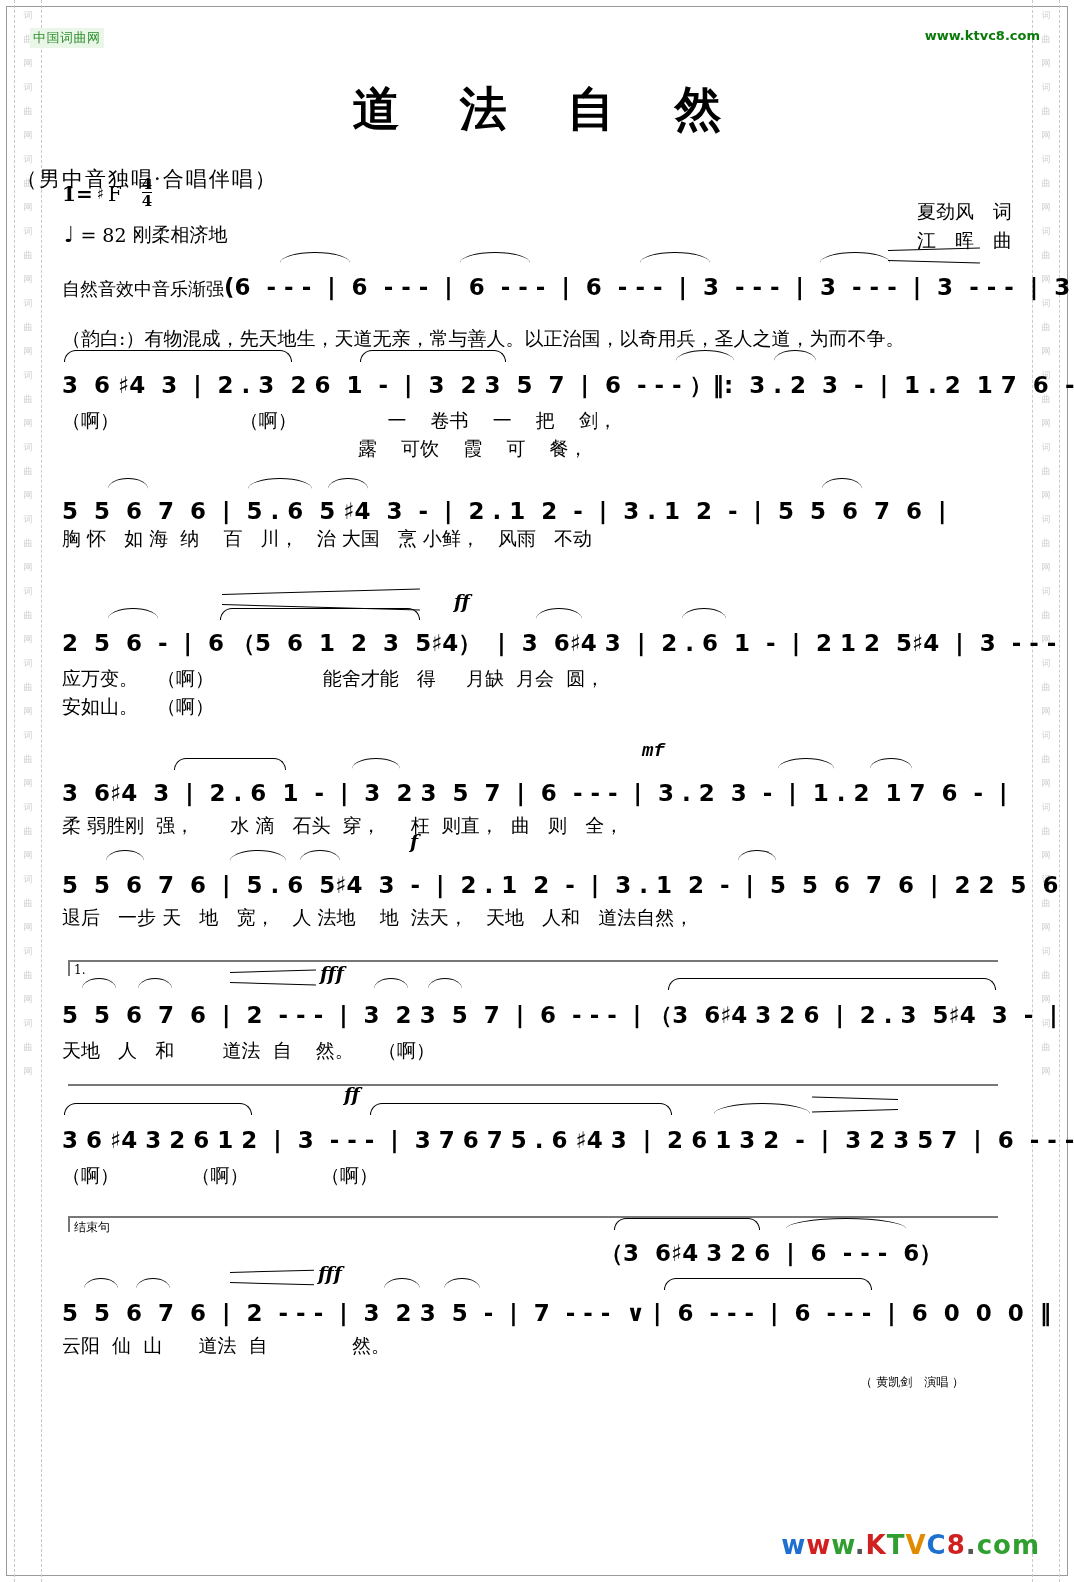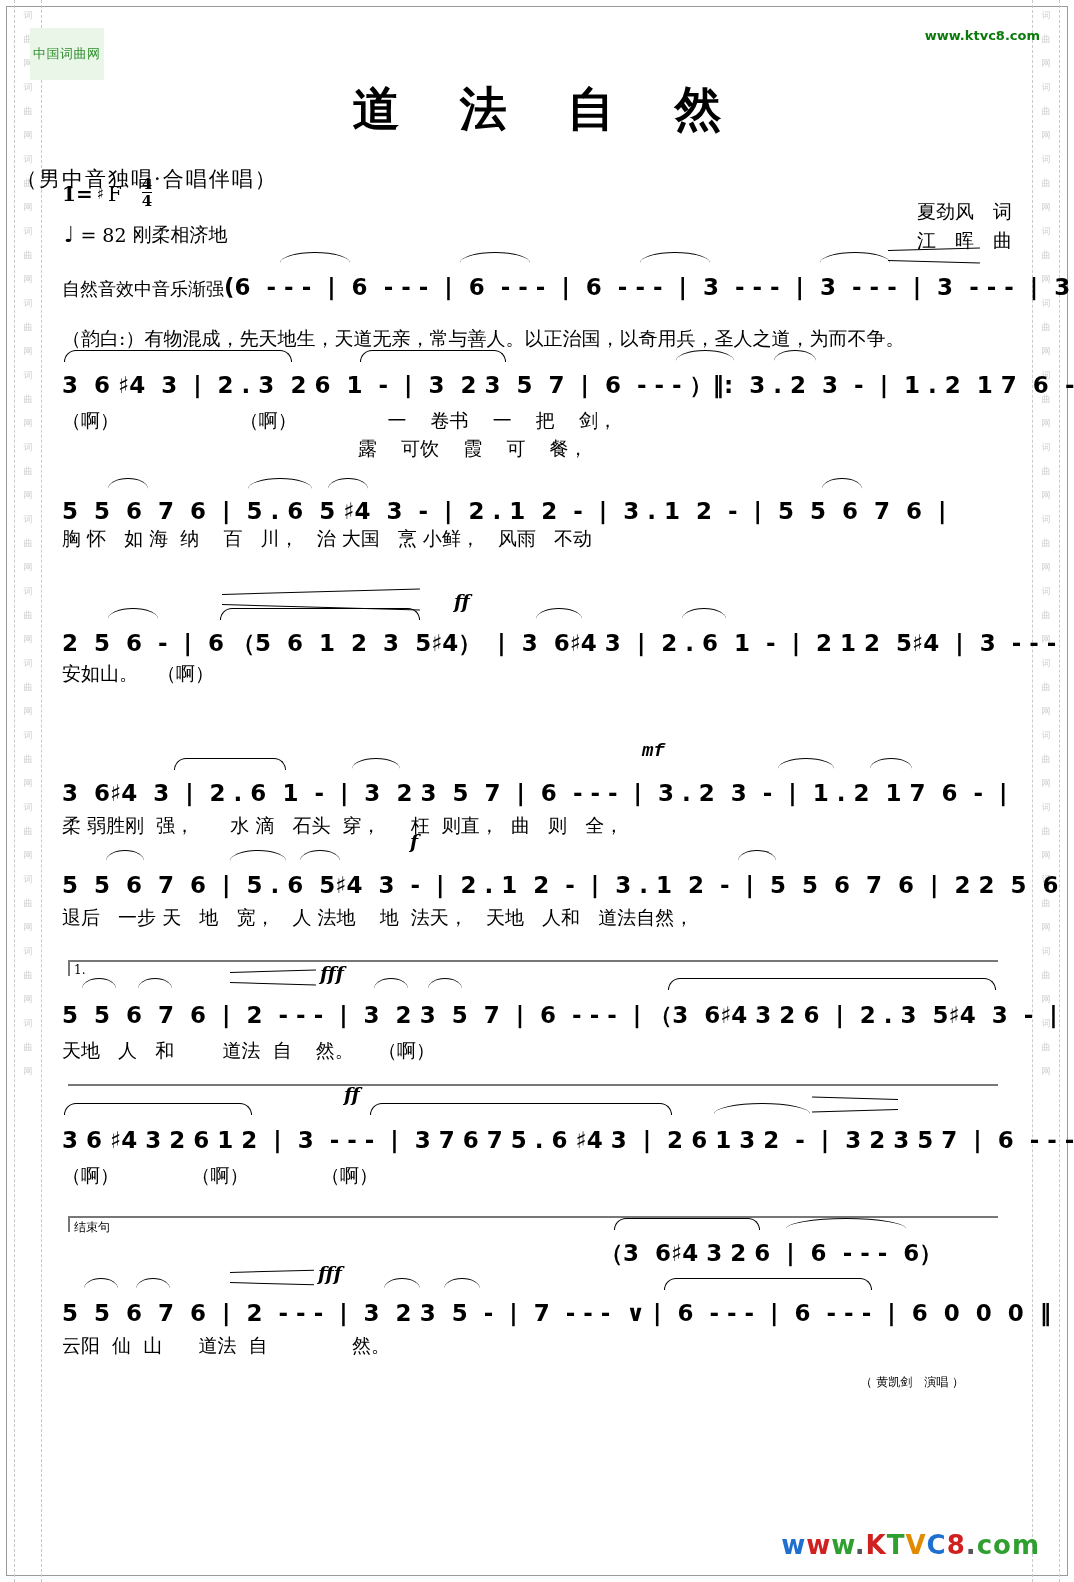--- a/index.html
+++ b/index.html
@@ -28,21 +28,21 @@
     display:block; text-align:center; color:#cfcfcf;
     font-size:9px; line-height:18px; font-family:"DejaVu Sans", sans-serif;
     margin-top:6px;
   }
 
   
   .site-logo {
     position:absolute; left:30px; top:28px;
     font-family:"DejaVu Sans", sans-serif;
     font-size:13px; color:#2f8f2f; background:#eaf7e8;
-    padding:17px 3px; letter-spacing:0.5px;
+    padding:1px 3px; letter-spacing:0.5px;
   }
   .site-url {
     position:absolute; right:34px; top:28px;
     font-family:"DejaVu Sans", sans-serif;
     font-size:13px; color:#0b7a0b; font-weight:bold;
   }
 
   
   .title {
     position:absolute; left:0; right:0; top:78px;
@@ -329,20 +329,21 @@
 <div class="score" style="top:628px;">
   <div class="srow">
     <div class="cres" style="left:160px; top:-34px; width:198px;"></div>
     <div class="arc" style="left:46px; top:-20px; width:50px;"></div>
     <div class="arc b" style="left:158px; top:-20px; width:200px;"></div>
     <div class="arc" style="left:474px; top:-20px; width:46px;"></div>
     <div class="arc" style="left:620px; top:-20px; width:44px;"></div>
     <div class="dyn" style="left:392px; top:-38px;">ff</div>
     <span class="nline">2  5  6  -  |  6 （5  6  1  2  3  5♯4）  |  3  6♯4 3  |  2 . 6  1  -  |  2 1 2  5♯4  |  3  - - -  |</span>
   </div>
+  <div class="lyr">应万变。　（啊）                  能舍才能   得     月缺  月会  圆，</div>
   <div class="lyr lyr2">安如山。　（啊）</div>
 </div>
 
 <div class="score" style="top:780px;">
   <div class="srow">
     <div class="arc b" style="left:112px; top:-22px; width:112px;"></div>
     <div class="arc" style="left:290px; top:-22px; width:48px;"></div>
     <div class="dyn" style="left:580px; top:-40px;font-family:Liberation Mono, monospace;">mf</div>
     <div class="arc" style="left:716px; top:-22px; width:56px;"></div>
     <div class="arc" style="left:808px; top:-22px; width:42px;"></div>

